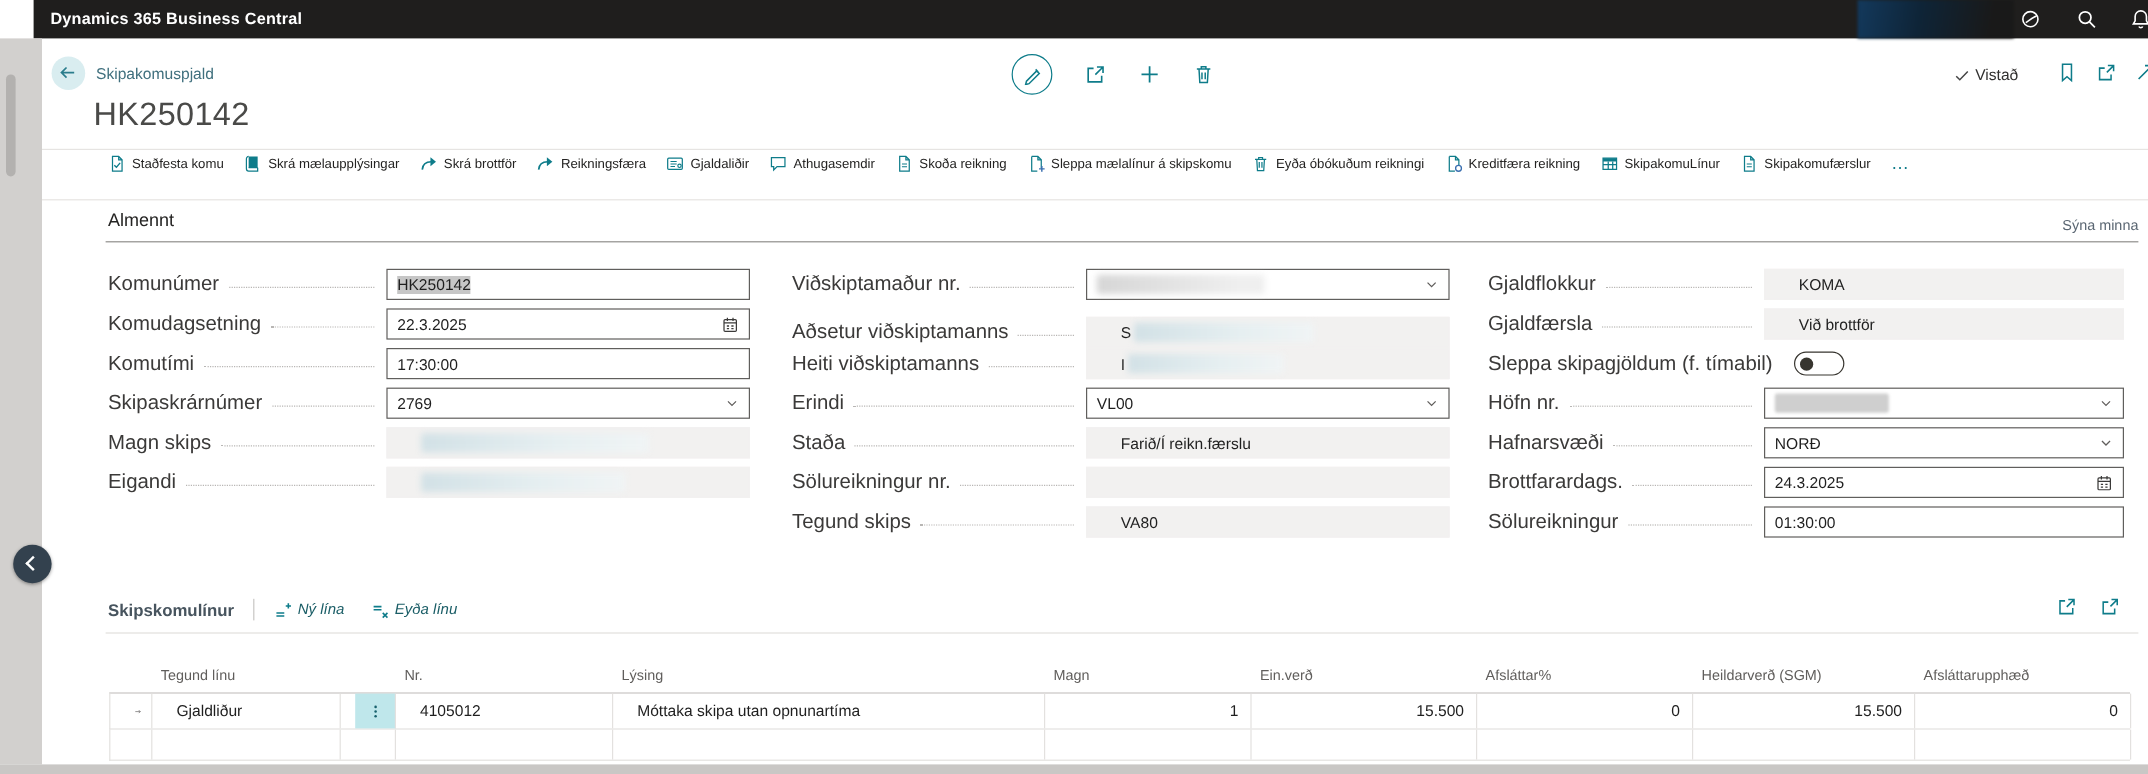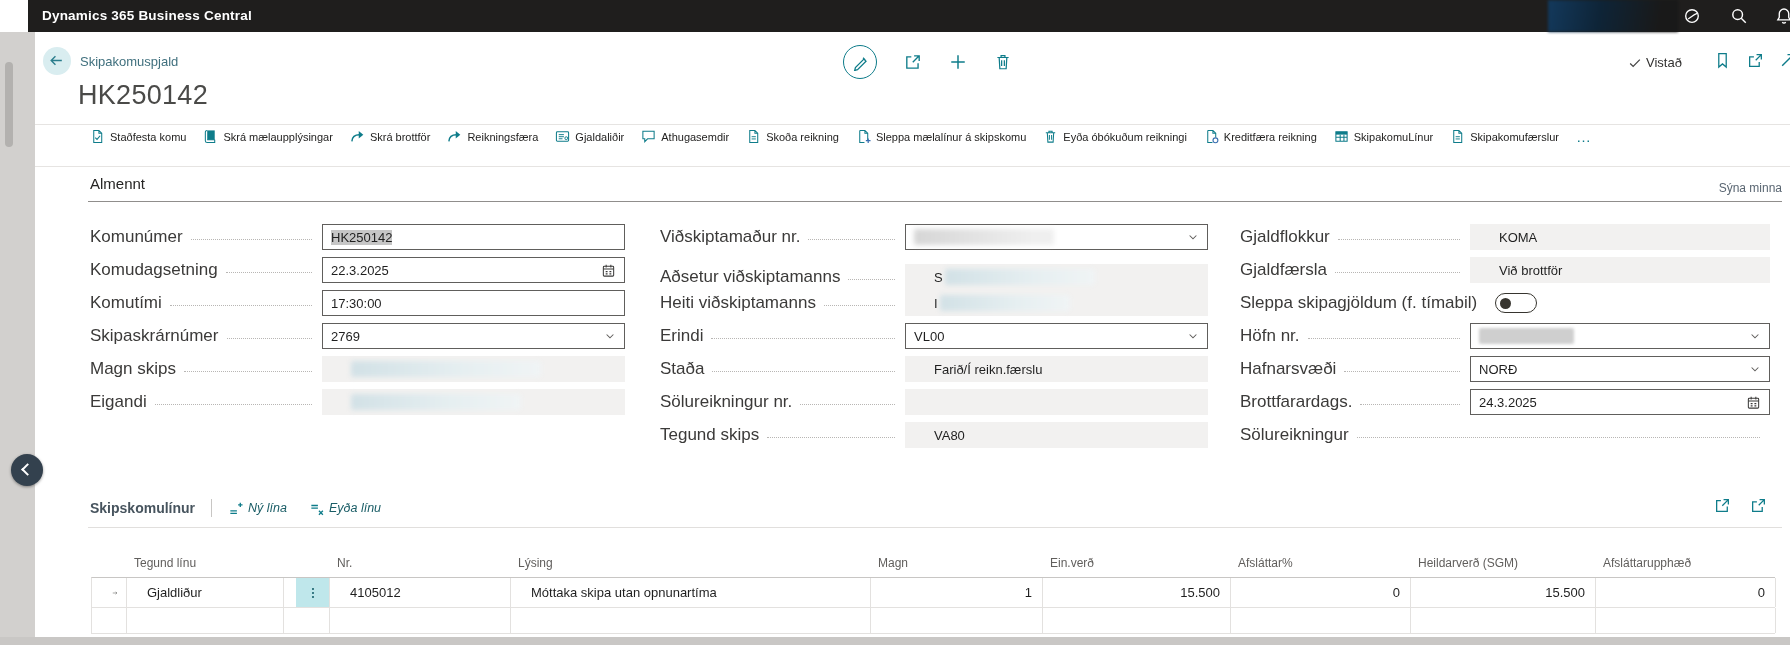--- a/index.html
+++ b/index.html
@@ -521,20 +521,23 @@
   <div class="box white w300">
       <span>24.3.2025</span>
     <svg class="cal ic">
         <use href="#s-cal"></use>
       </svg>
     </div>
 </div>
 <div class="frow" style="left:1240px;top:422px;width:530px">
   <span class="lbl">Sölureikningur</span>
     <span class="lead"></span>
+  <div class="box white w300">
+      <span>01:30:00</span>
+    </div>
 </div>
 
 <div class="lines-head">
   <span class="lines-title">Skipskomulínur</span>
   <span class="lines-div"></span>
   <span class="line-action">
     <svg class="ic">
         <use href="#s-newline"></use>
       </svg>
     <span>Ný lína</span>

